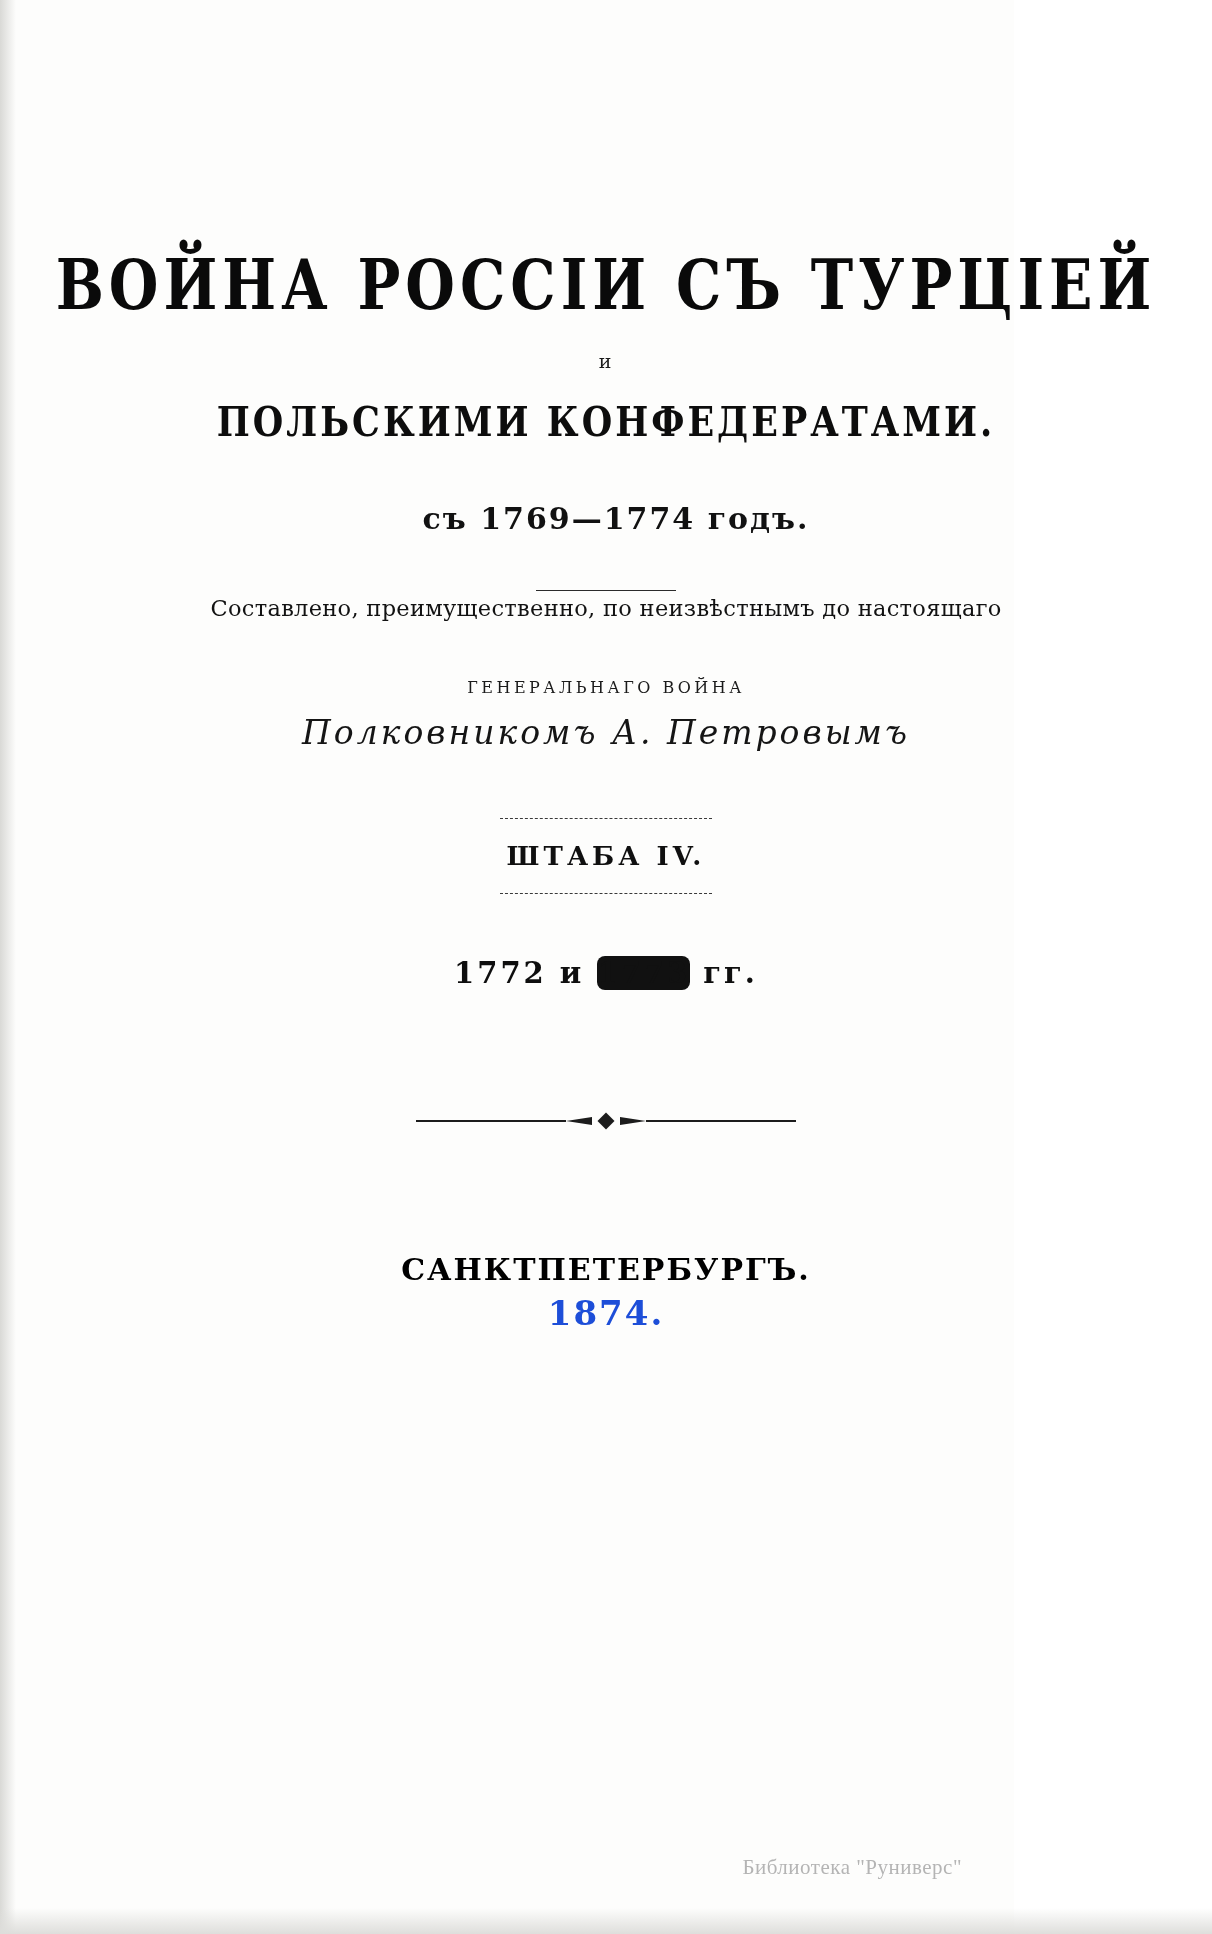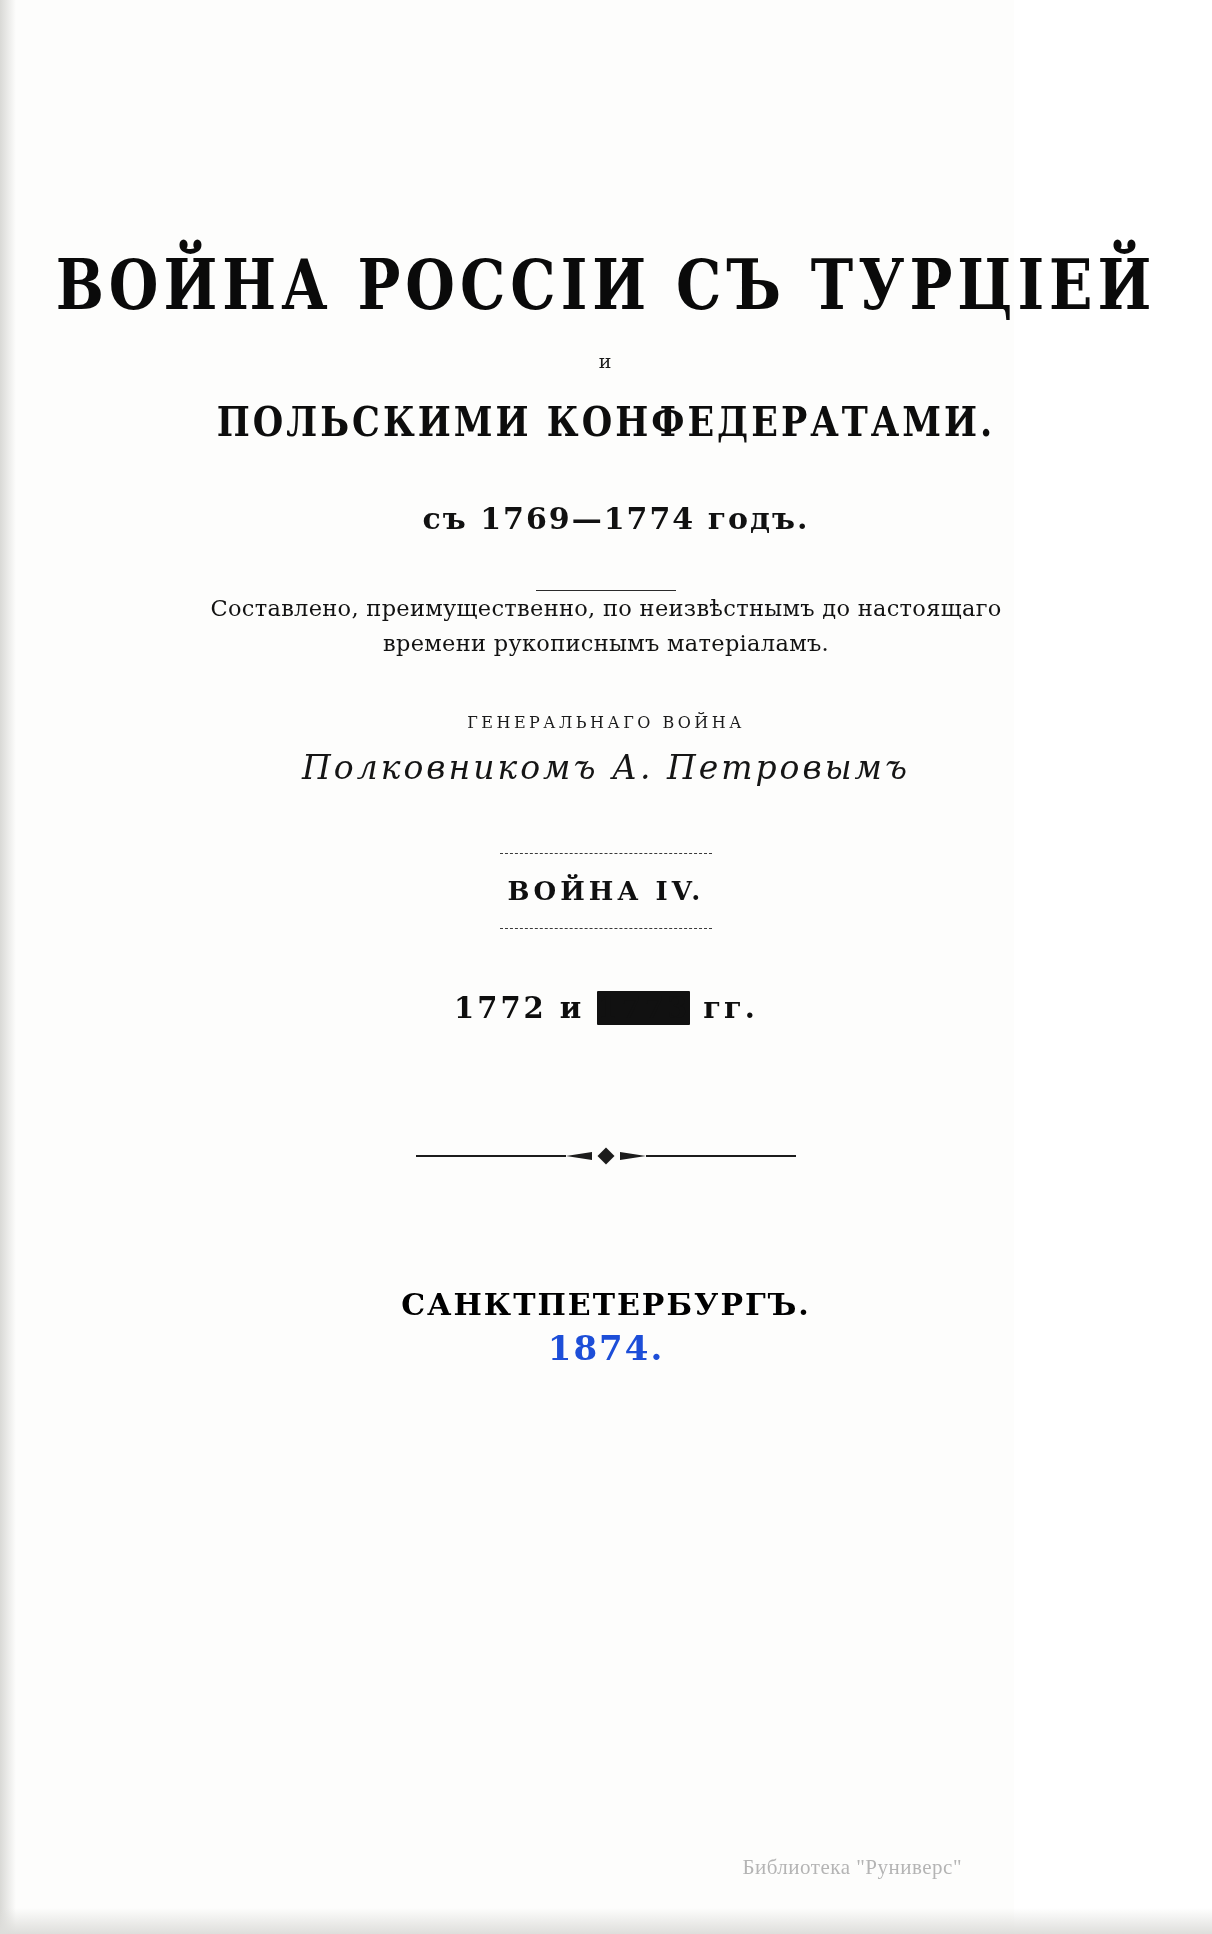--- a/index.html
+++ b/index.html
@@ -151,21 +151,21 @@
     margin-top: 62px;
     font-family: "DejaVu Serif", serif;
     font-weight: bold;
     font-size: 29px;
     letter-spacing: 3px;
     color: #0e0e0e;
   }
   .period .blot {
     background: #111111;
     color: #111111;
-    border-radius: 1px;
+    border-radius: 8px;
   }
 
   .ornament {
     margin: 122px auto 0 auto;
     width: 380px;
     height: 18px;
     position: relative;
   }
   .ornament .bar-l, .ornament .bar-r {
     position: absolute;
@@ -246,32 +246,31 @@
     <div class="title-and">и</div>
 
     <div class="title-sub">ПОЛЬСКИМИ КОНФЕДЕРАТАМИ.</div>
 
     <div class="title-years">съ 1769—1774 годъ.</div>
 
     <div class="rule-short"></div>
 
     <div class="credit">
       <div>Составлено, преимущественно, по неизвѣстнымъ до настоящаго</div>
-      <div>времени рукописнымъ матерiаламъ.</div>
     </div>
 
     <div class="staff">ГЕНЕРАЛЬНАГО ВОЙНА</div>
 
     <div class="author">Полковникомъ А. Петровымъ</div>
 
     <div class="dash-group-top">
       <div class="rule-dashed"></div>
     </div>
 
-    <div class="volume">ВОЙНА IV.</div>
+    <div class="volume">ШТАБА IV.</div>
 
     <div class="dash-group-bot">
       <div class="rule-dashed"></div>
     </div>
 
     <div class="period">
       <span>1772</span>
       <span>и</span>
       <span class="blot">1773</span>
       <span>гг.</span>

